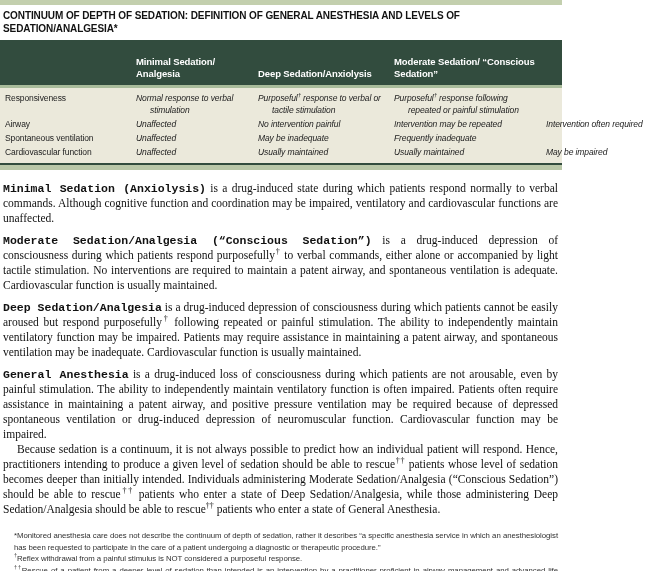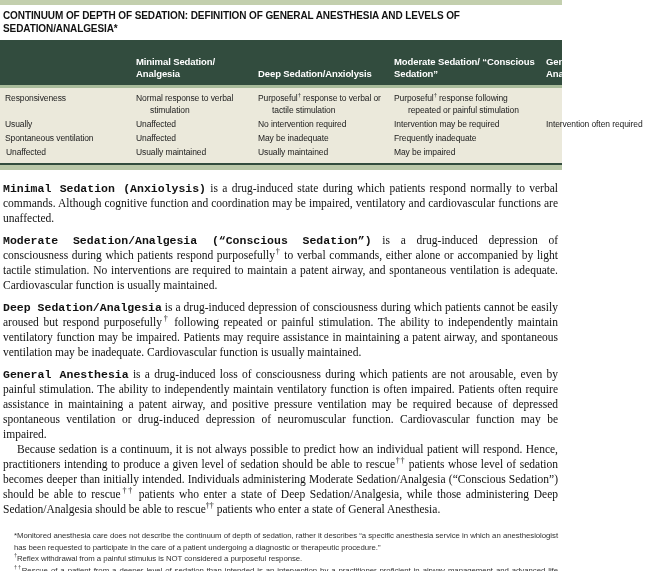--- a/index.html
+++ b/index.html
@@ -14,21 +14,21 @@
   .doc-title{font-size:10px;font-weight:bold;color:#121212;letter-spacing:-0.1px;line-height:13px;}
   .doc-subtitle{font-size:9.5px;font-weight:bold;color:#1c1c1c;letter-spacing:-0.1px;line-height:13px;margin-top:1px;}
 
   
   .grid-row{display:grid;grid-template-columns:130px 122px 136px 152px 110px;}
   .thead{background:#324c3e;color:#ffffff;align-items:end;padding:6px 0 6px;min-height:33px;}
   .thead .hcell{font-size:9.5px;font-weight:bold;line-height:11.5px;padding:0 4px 0 6px;letter-spacing:-0.1px;}
   .sep{height:3px;background:#a9bc9b;}
   .tbody{background:#ebe9db;padding:3px 0 4px;}
   .tbody .grid-row{padding:1px 0;}
-  .cell{font-size:8.5px;line-height:12px;color:#222222;padding:0 4px 0 20px;text-indent:-14px;letter-spacing:-0.1px;}
+  .cell{font-size:8.5px;line-height:12px;color:#222222;padding:0 4px 0 20px;text-indent:-14px;letter-spacing:-0.1px;font-style:italic;}
   .rlabel{font-size:8.5px;line-height:12px;color:#222222;padding:0 4px 0 5px;letter-spacing:-0.1px;}
   .bottom-rule{height:2px;background:#324c3e;}
   .bottom-strip{height:5px;background:#b9c7a8;}
 
   
   .main-text{padding:11px 4px 0 3px;font-family:"Liberation Serif",serif;font-size:11.5px;line-height:15px;color:#111111;text-align:justify;}
   .main-text p{margin:0 0 7px 0;}
   .main-text p.joined{margin-bottom:0;}
   .main-text p.indented{text-indent:14px;margin-top:0;}
   .lead{font-weight:bold;font-family:Liberation Mono, monospace;}
@@ -48,44 +48,44 @@
   <div class="doc-header">
     <div class="doc-title">CONTINUUM OF DEPTH OF SEDATION: DEFINITION OF GENERAL ANESTHESIA AND LEVELS OF SEDATION/ANALGESIA*</div>
   </div>
 
   <div>
     <div class="grid-row thead">
       <div class="hcell"></div>
       <div class="hcell">Minimal Sedation/ Analgesia</div>
       <div class="hcell">Deep Sedation/Anxiolysis</div>
       <div class="hcell">Moderate Sedation/ “Conscious Sedation”</div>
-      <div class="hcell">General Anesthesia/ Analgesia</div>
     </div>
     <div class="sep"></div>
     <div class="tbody">
       <div class="grid-row">
         <div class="rlabel">Responsiveness</div>
         <div class="cell">Normal response to verbal stimulation</div>
         <div class="cell">Purposeful<sup>†</sup> response to verbal or tactile stimulation</div>
         <div class="cell">Purposeful<sup>†</sup> response following repeated or painful stimulation</div>
       </div>
       <div class="grid-row">
-        <div class="rlabel">Usually</div>
+        <div class="rlabel">Airway</div>
         <div class="cell">Unaffected</div>
-        <div class="cell">No intervention required</div>
-        <div class="cell">Intervention may be required</div>
+        <div class="cell">No intervention painful</div>
+        <div class="cell">Intervention may be repeated</div>
         <div class="cell">Intervention often required</div>
       </div>
       <div class="grid-row">
         <div class="rlabel">Spontaneous ventilation</div>
         <div class="cell">Unaffected</div>
         <div class="cell">May be inadequate</div>
         <div class="cell">Frequently inadequate</div>
       </div>
       <div class="grid-row">
+        <div class="rlabel">Cardiovascular function</div>
         <div class="cell">Unaffected</div>
         <div class="cell">Usually maintained</div>
         <div class="cell">Usually maintained</div>
         <div class="cell">May be impaired</div>
       </div>
     </div>
     <div class="bottom-rule"></div>
     <div class="bottom-strip"></div>
   </div>
 

